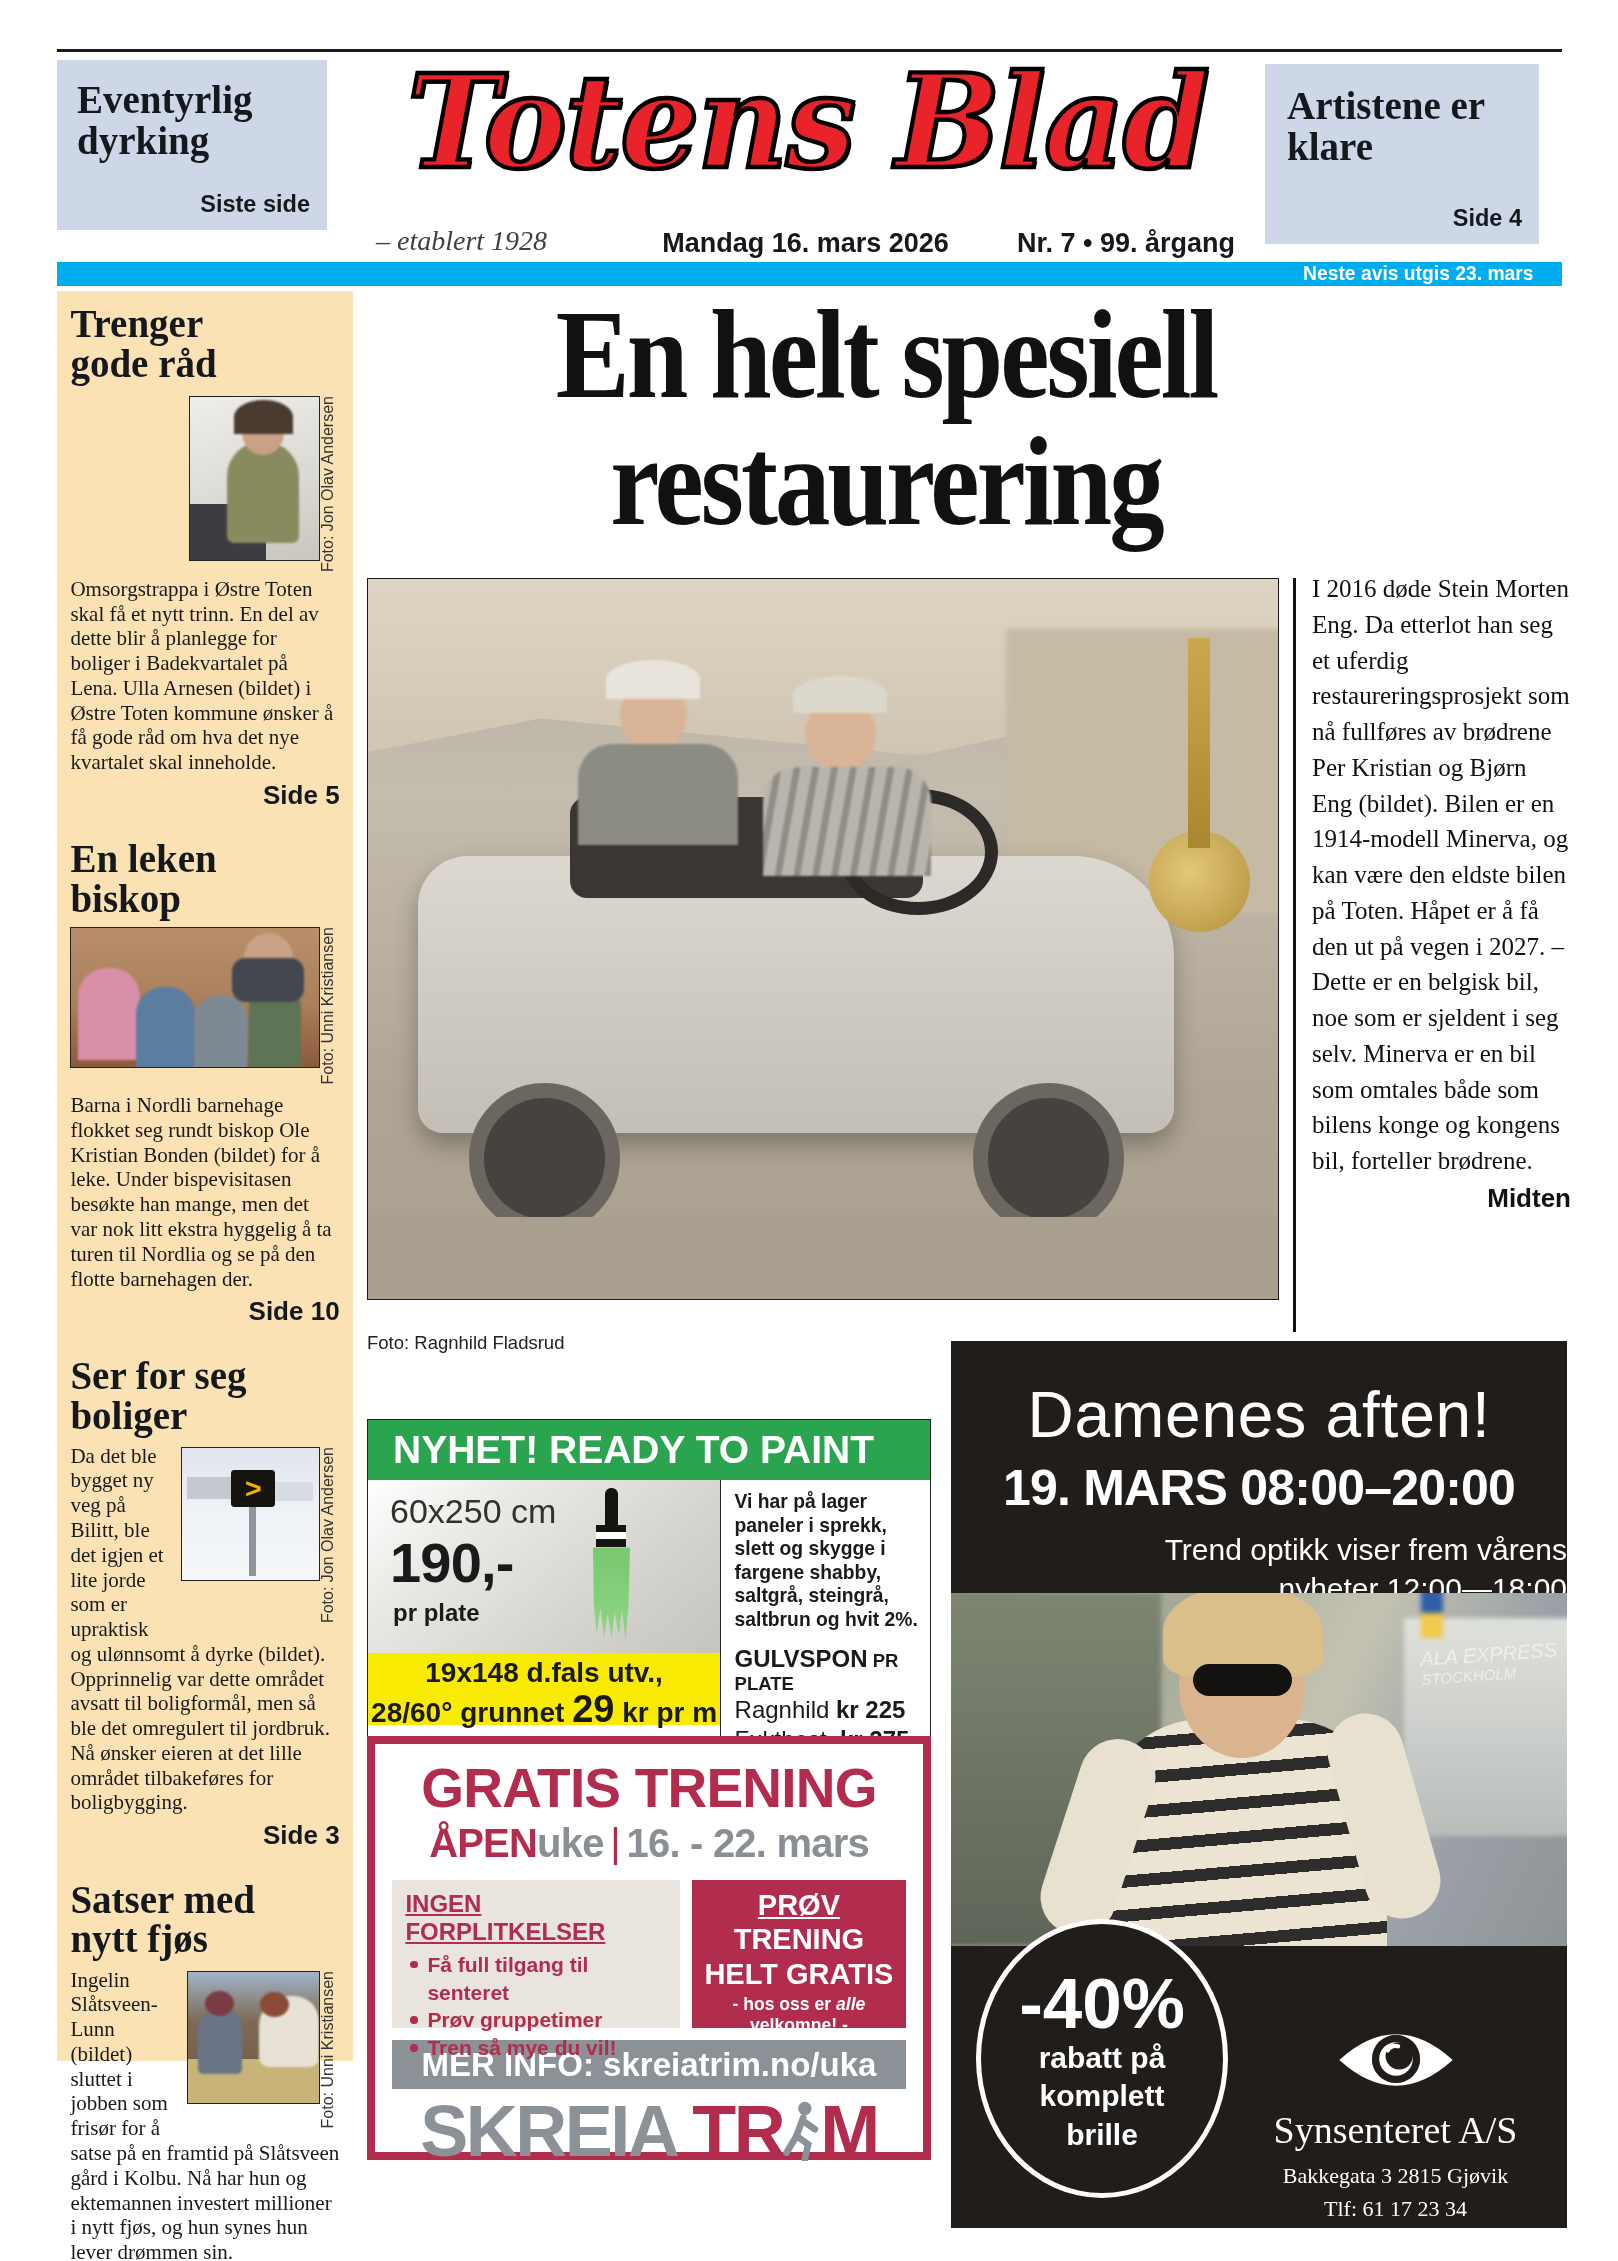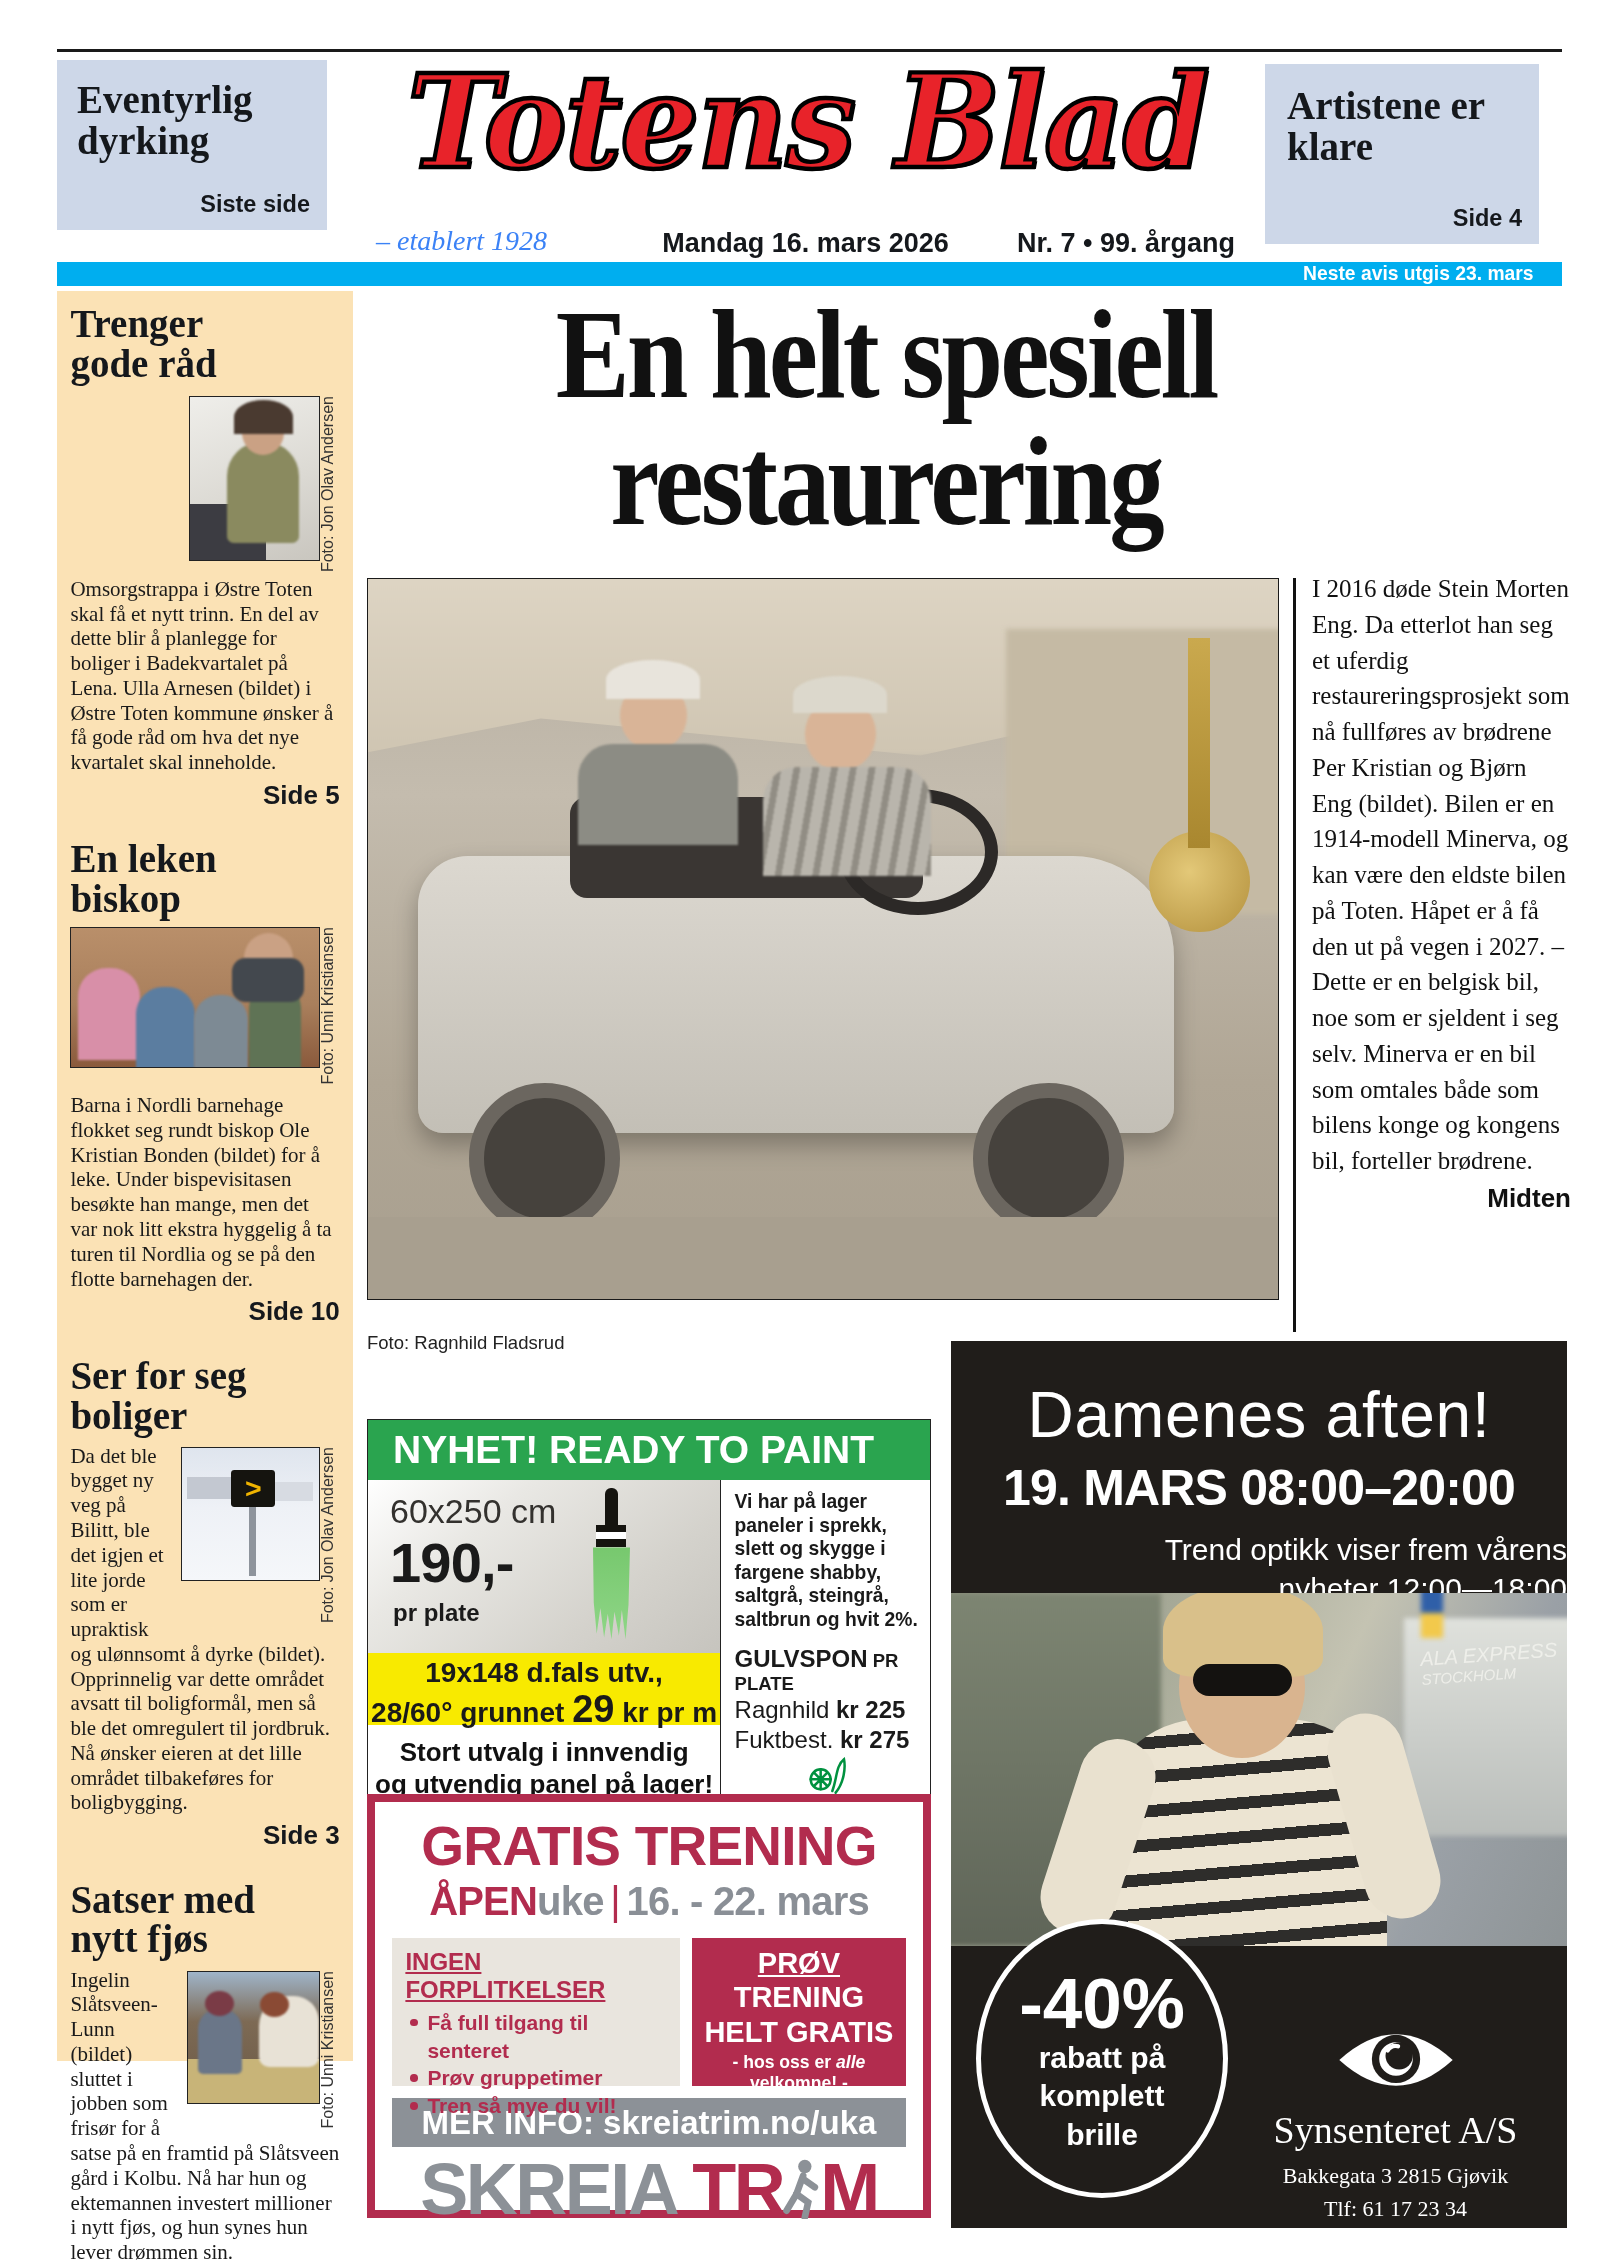--- a/index.html
+++ b/index.html
@@ -15,21 +15,21 @@
   #teaser-left { left:57px; top:60px; width:270px; height:170px; padding:20px 20px; }
   #teaser-right { left:1265px; top:64px; width:274px; height:180px; padding:22px 22px; }
 
   .masthead { left:354px; top:54px; width:907px; text-align:center; }
   .masthead-title {
     font-family:"DejaVu Serif", serif; font-style:italic; font-weight:bold;
     font-size:124px; line-height:1.1; color:#e8232a; letter-spacing:-1.7px;
     -webkit-text-stroke:4.2px #000; text-shadow:2.5px 2.5px 0 #000;
     display:inline-block; transform:scaleY(1.04);
   }
-  .etablert { left:376px; top:225px; font-family:"Liberation Serif", serif; font-style:italic; font-size:28px; color:#3b82f6; }
+  .etablert { left:376px; top:225px; font-family:"Liberation Serif", serif; font-style:italic; font-size:28px; color:#404040; }
   .dateline  { left:579px; top:228px; width:453px; text-align:center; font-weight:bold; font-size:27px; color:#15181c; }
   .issueline { left:991px; top:228px; width:244px; text-align:right; font-weight:bold; font-size:27px; color:#15181c; }
   .cyan-bar { left:57px; top:262px; width:1505px; height:23.5px; background:#00aeef; }
   .cyan-bar span { position:absolute; right:28.5px; top:0; line-height:23.5px; color:#fff; font-weight:bold; font-size:19.3px; }
 
   
   .sidebar { left:57px; top:291px; width:296px; height:1770px; background:#fbe2b5; padding:13.4px 13.4px 0 13.4px; }
   .sb-title { font-family:"Liberation Serif", serif; font-weight:bold; color:#15181c; font-size:39px; line-height:1.02; margin-bottom:8.4px; }
   .sb-body { font-family:"Liberation Serif", serif; font-size:21px; line-height:1.18; color:#1a1a1a; }
   .sb-ref { text-align:right; font-weight:bold; font-size:26px; color:#15181c; margin-top:5px; }
@@ -83,21 +83,21 @@
   .gulv .t { font-weight:800; font-size:24px; }
   .gulv .ts { font-weight:700; font-size:18.5px; }
   .gulv-row { font-size:24px; margin-top:1.7px; }
   .gulv-row b { font-weight:800; }
   .eina { margin-top:auto; text-align:center; }
   .eina-name { font-family:"Liberation Serif", serif; font-style:italic; font-weight:bold; font-size:27px; color:#00913f; line-height:1.05; }
   .eina-phone { font-size:18.5px; color:#333; margin-top:3.4px; }
   .eina-mail { font-size:17px; color:#333; line-height:1.25; }
 
   
-  .gym-ad { left:367px; top:1794px; width:564px; height:424px; border:8.4px solid #b22c4e; background:#fff; padding:8.4px 17px; }
+  .gym-ad { left:367px; top:1736px; width:564px; height:424px; border:8.4px solid #b22c4e; background:#fff; padding:8.4px 17px; }
   .gym-title { text-align:center; color:#b22c4e; font-weight:800; font-size:55px; letter-spacing:-0.8px; margin-top:3.4px; }
   .gym-sub { text-align:center; font-weight:800; font-size:40px; margin-top:1.7px; letter-spacing:-0.8px; }
   .gym-sub .acc { color:#b22c4e; } .gym-sub .gry { color:#8a8f96; } .gym-sub .sep { color:#b22c4e; font-weight:400; padding:0 6.7px; }
   .gym-boxes { display:flex; gap:11.8px; margin-top:13.4px; height:148px; }
   .gym-box1 { flex:1.22; background:#e9e5de; padding:10px 13.4px; }
   .gym-box1 h3 { color:#b22c4e; font-size:24px; font-weight:800; text-decoration:underline; margin-bottom:5px; }
   .gym-box1 li { list-style:none; color:#b22c4e; font-size:21px; font-weight:600; line-height:1.32; padding-left:22px; position:relative; }
   .gym-box1 li::before { content:""; position:absolute; left:5px; top:10px; width:7.6px; height:7.6px; border-radius:50%; background:#b22c4e; }
   .gym-box2 { flex:1; background:#b22c4e; color:#fff; text-align:center; padding-top:8.4px; }
   .gym-box2 .b1 { font-size:29px; font-weight:800; text-decoration:underline; line-height:1.18; }

